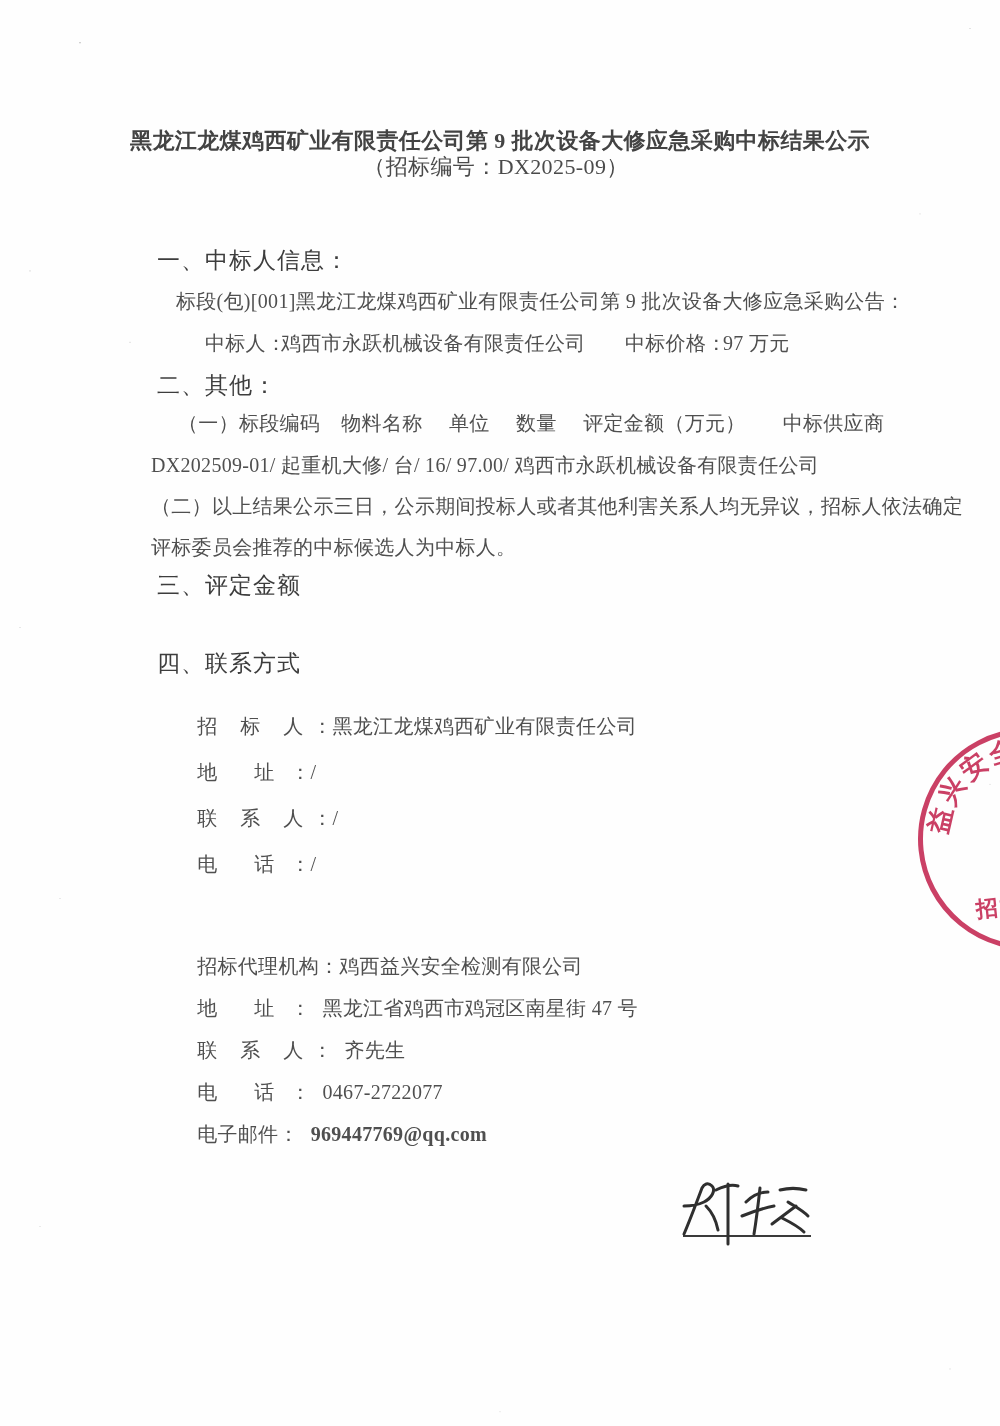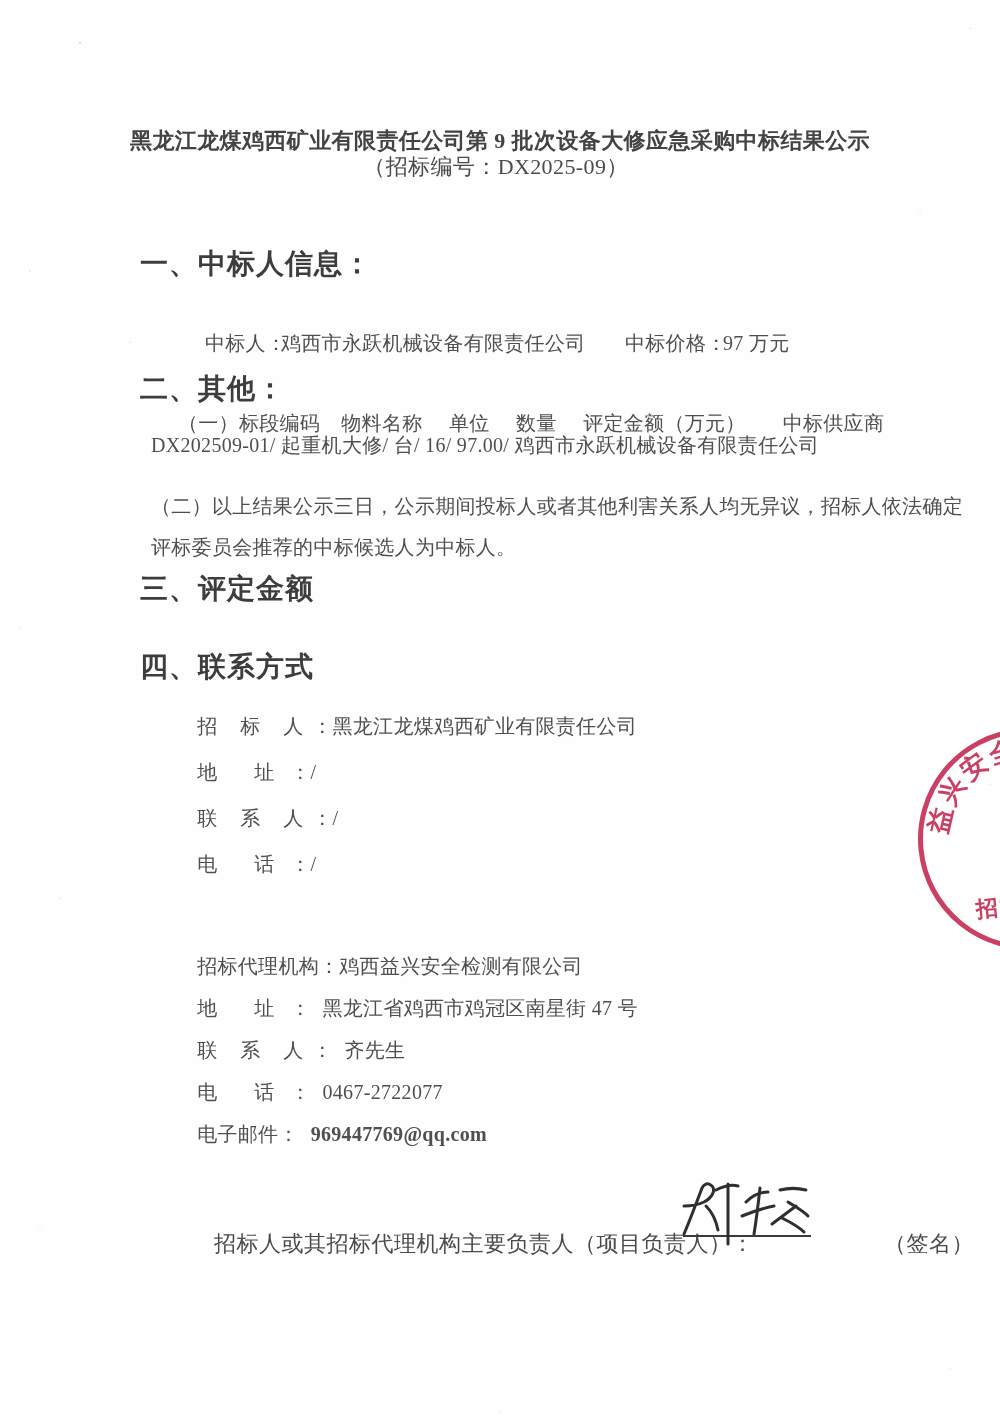--- a/index.html
+++ b/index.html
@@ -55,23 +55,23 @@
     top: 152px;
     left: 0;
     width: 992px;
     text-align: center;
     font-size: 22px;
     color: #4a4a4a;
     letter-spacing: 0.4px;
   }
   .section-head {
     position: absolute;
-    left: 140px;
-    font-size: 28px;
-    font-weight: bold;
+    left: 157px;
+    font-size: 23px;
+    font-weight: normal;
     color: #3d3d3d;
     letter-spacing: 1px;
   }
   .body-line {
     position: absolute;
     font-size: 20px;
     color: #4f4f4f;
     white-space: pre;
     letter-spacing: 0.3px;
   }
@@ -155,28 +155,29 @@
 <body>
 
 <div class="page">
 
   <div class="scan-noise"></div>
 
   <div class="doc-title">黑龙江龙煤鸡西矿业有限责任公司第 9 批次设备大修应急采购中标结果公示</div>
   <div class="doc-subtitle">（招标编号：DX2025-09）</div>
 
   <div class="section-head" style="top:245px;">一、中标人信息：</div>
+  <div class="body-line" style="left:176px; top:288px;">标段(包)[001]黑龙江龙煤鸡西矿业有限责任公司第 9 批次设备大修应急采购公告：</div>
   <div class="body-line" style="left:205px; top:330px;">中标人：</div>
   <div class="body-line" style="left:281px; top:330px;">鸡西市永跃机械设备有限责任公司</div>
   <div class="body-line" style="left:625px; top:330px;text-align:right;">中标价格：</div>
   <div class="body-line" style="left:723px; top:330px;">97 万元</div>
 
   <div class="section-head" style="top:370px;">二、其他：</div>
   <div class="body-line" style="left:178px; top:410px;">（一）标段编码    物料名称     单位     数量     评定金额（万元）       中标供应商</div>
-  <div class="body-line" style="left:151px; top:432px;">DX202509-01/ 起重机大修/ 台/ 16/ 97.00/ 鸡西市永跃机械设备有限责任公司</div>
+  <div class="body-line" style="left:151px; top:452px;">DX202509-01/ 起重机大修/ 台/ 16/ 97.00/ 鸡西市永跃机械设备有限责任公司</div>
   <div class="body-line" style="left:151px; top:493px;">（二）以上结果公示三日，公示期间投标人或者其他利害关系人均无异议，招标人依法确定</div>
   <div class="body-line" style="left:151px; top:534px;">评标委员会推荐的中标候选人为中标人。</div>
 
   <div class="section-head" style="top:570px;">三、评定金额</div>
 
   <div class="section-head" style="top:648px;">四、联系方式</div>
 
   <div class="body-line" style="left:176px; top:690px;">
     <span class="label-wide">招 标 人</span><span>：</span><span>黑龙江龙煤鸡西矿业有限责任公司</span>
   </div>
@@ -222,23 +223,20 @@
         </defs>
         <text text-anchor="middle">
           <textPath href="#sealArc" startOffset="50%">鸡西益兴安全检测有限公司</textPath>
         </text>
       </svg>
 
       <div class="seal-bottom-text">招标专用章</div>
     </div>
   </div>
 
-  <div class="sign-row">
-    <span>招标人或其招标代理机构主要负责人（项目负责人）：</span><span style="display:inline-block;width:130px;"></span><span>（签名）</span>
-  </div>
   <div class="sign-underline"></div>
 
   <svg class="signature" viewBox="0 0 150 80">
     <g fill="none" stroke="#2f2f2f" stroke-width="3" stroke-linecap="round" stroke-linejoin="round">
       <path d="M8,62 C14,48 20,32 26,16 C28,12 32,10 36,14 C40,18 36,26 28,30 C22,33 14,34 8,34"></path>
       <path d="M30,34 C36,40 40,48 42,58"></path>
       <path d="M40,18 C48,14 56,12 62,14"></path>
       <path d="M52,12 L52,72"></path>
       <path d="M70,30 C76,24 84,20 92,20"></path>
       <path d="M66,44 C76,40 88,36 98,34"></path>

